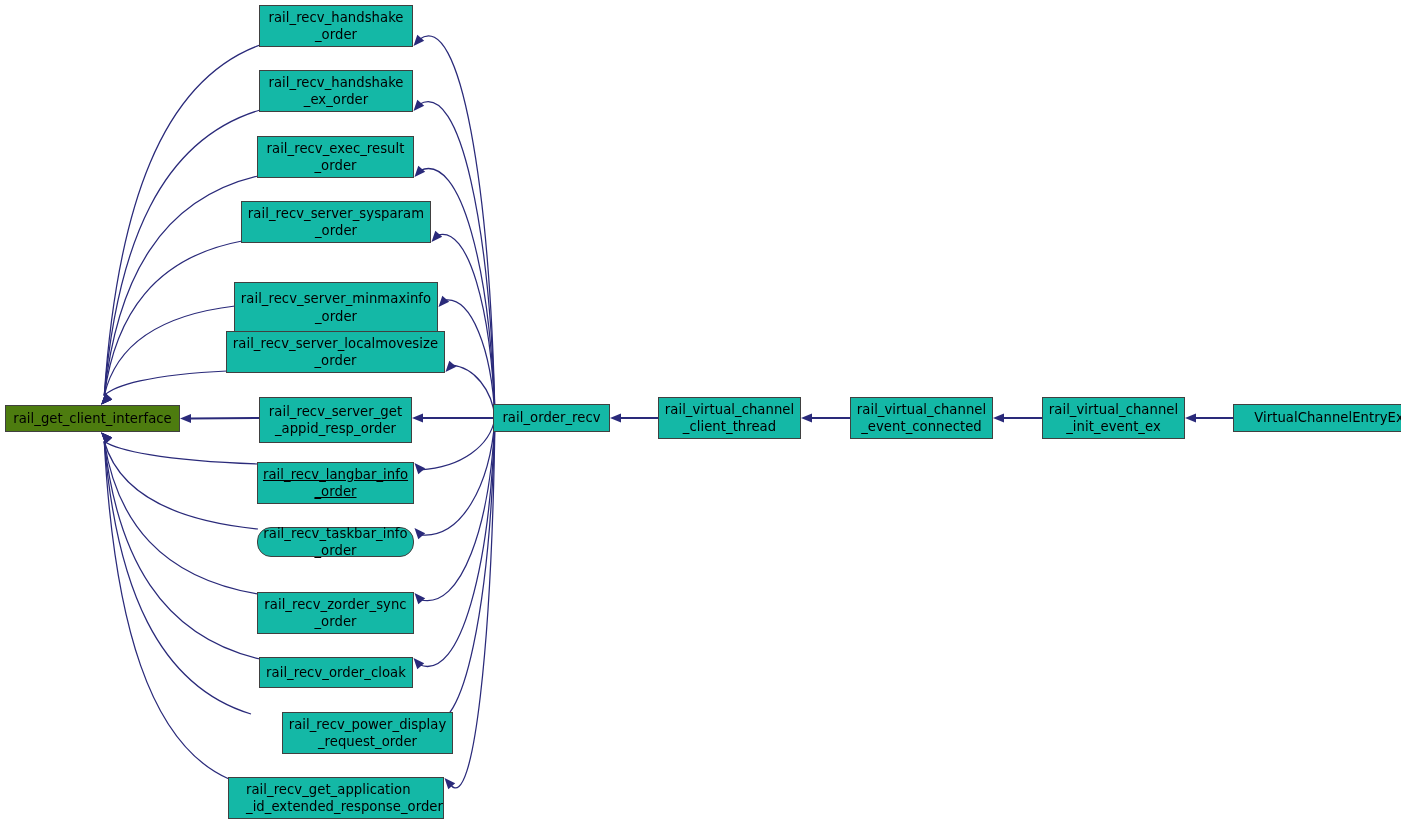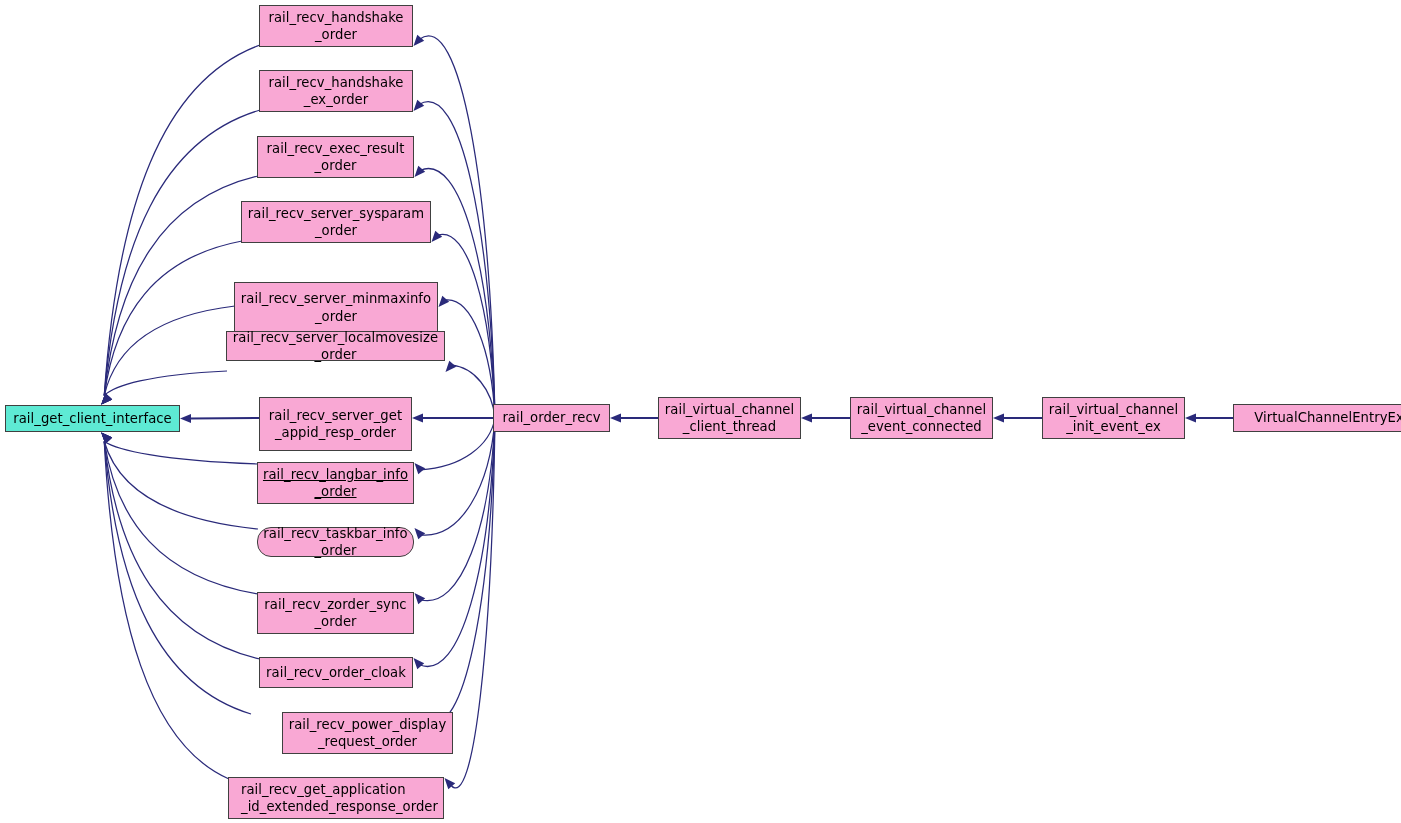--- a/index.html
+++ b/index.html
@@ -20,37 +20,37 @@
     left: 0;
     top: 0;
     width: 1401px;
     height: 823px;
     pointer-events: none;
   }
   .node {
     position: absolute;
     box-sizing: border-box;
     border: 1px solid #404040;
-    background: #f9a8d4;
+    background: #14b8a6;
     color: #000000;
     font-size: 13.2px;
     line-height: 1.32;
     display: flex;
     align-items: center;
     justify-content: center;
     text-align: center;
     white-space: pre;
     letter-spacing: 0.05px;
     cursor: default;
   }
   .node.hl {
-    background: #5eead4;
+    background: #4d7c0f;
   }
   .node.leftalign {
-    justify-content: center;
+    justify-content: flex-end;
     text-align: left;
     padding-left: 7px;
   }
   .node-label {
     display: block;
     pointer-events: none;
   }
 </style>
 </head>
 <body>
@@ -183,23 +183,23 @@
       <div class="node" style="left: 259px; top: 5px; width: 154px; height: 42px;"><span class="node-label">rail_recv_handshake
 _order</span></div>
       <div class="node" style="left: 259px; top: 70px; width: 154px; height: 42px;"><span class="node-label">rail_recv_handshake
 _ex_order</span></div>
       <div class="node" style="left: 257px; top: 136px; width: 157px; height: 42px;"><span class="node-label">rail_recv_exec_result
 _order</span></div>
       <div class="node" style="left: 241px; top: 201px; width: 190px; height: 42px;"><span class="node-label">rail_recv_server_sysparam
 _order</span></div>
       <div class="node" style="left: 234px; top: 282px; width: 204px; height: 51px;"><span class="node-label">rail_recv_server_minmaxinfo
 _order</span></div>
-      <div class="node" style="left: 226px; top: 331px; width: 219px; height: 30px;"><span class="node-label">rail_recv_server_localmovesize
-_order</span></div>
-      <div class="node" style="left: 259px; top: 397px; width: 153px; height: 54px;"><span class="node-label">rail_recv_server_get
+      <div class="node" style="left: 226px; top: 331px; width: 219px; height: 42px;"><span class="node-label">rail_recv_server_localmovesize
+_order</span></div>
+      <div class="node" style="left: 259px; top: 397px; width: 153px; height: 46px;"><span class="node-label">rail_recv_server_get
 _appid_resp_order</span></div>
       <div class="node" style="left: 257px; top: 462px; width: 157px; height: 42px; text-decoration: underline;"><span class="node-label">rail_recv_langbar_info
 _order</span></div>
       <div class="node" style="left: 257px; top: 527px; width: 157px; height: 30px; border-radius: 14px;"><span class="node-label">rail_recv_taskbar_info
 _order</span></div>
       <div class="node" style="left: 257px; top: 592px; width: 157px; height: 42px;"><span class="node-label">rail_recv_zorder_sync
 _order</span></div>
       <div class="node" style="left: 259px; top: 657px; width: 154px; height: 31px;"><span class="node-label">rail_recv_order_cloak</span></div>
       <div class="node" style="left: 250px; top: 712px; width: 171px; height: 42px; margin-left: 32px;"><span class="node-label">rail_recv_power_display
 _request_order</span></div>

